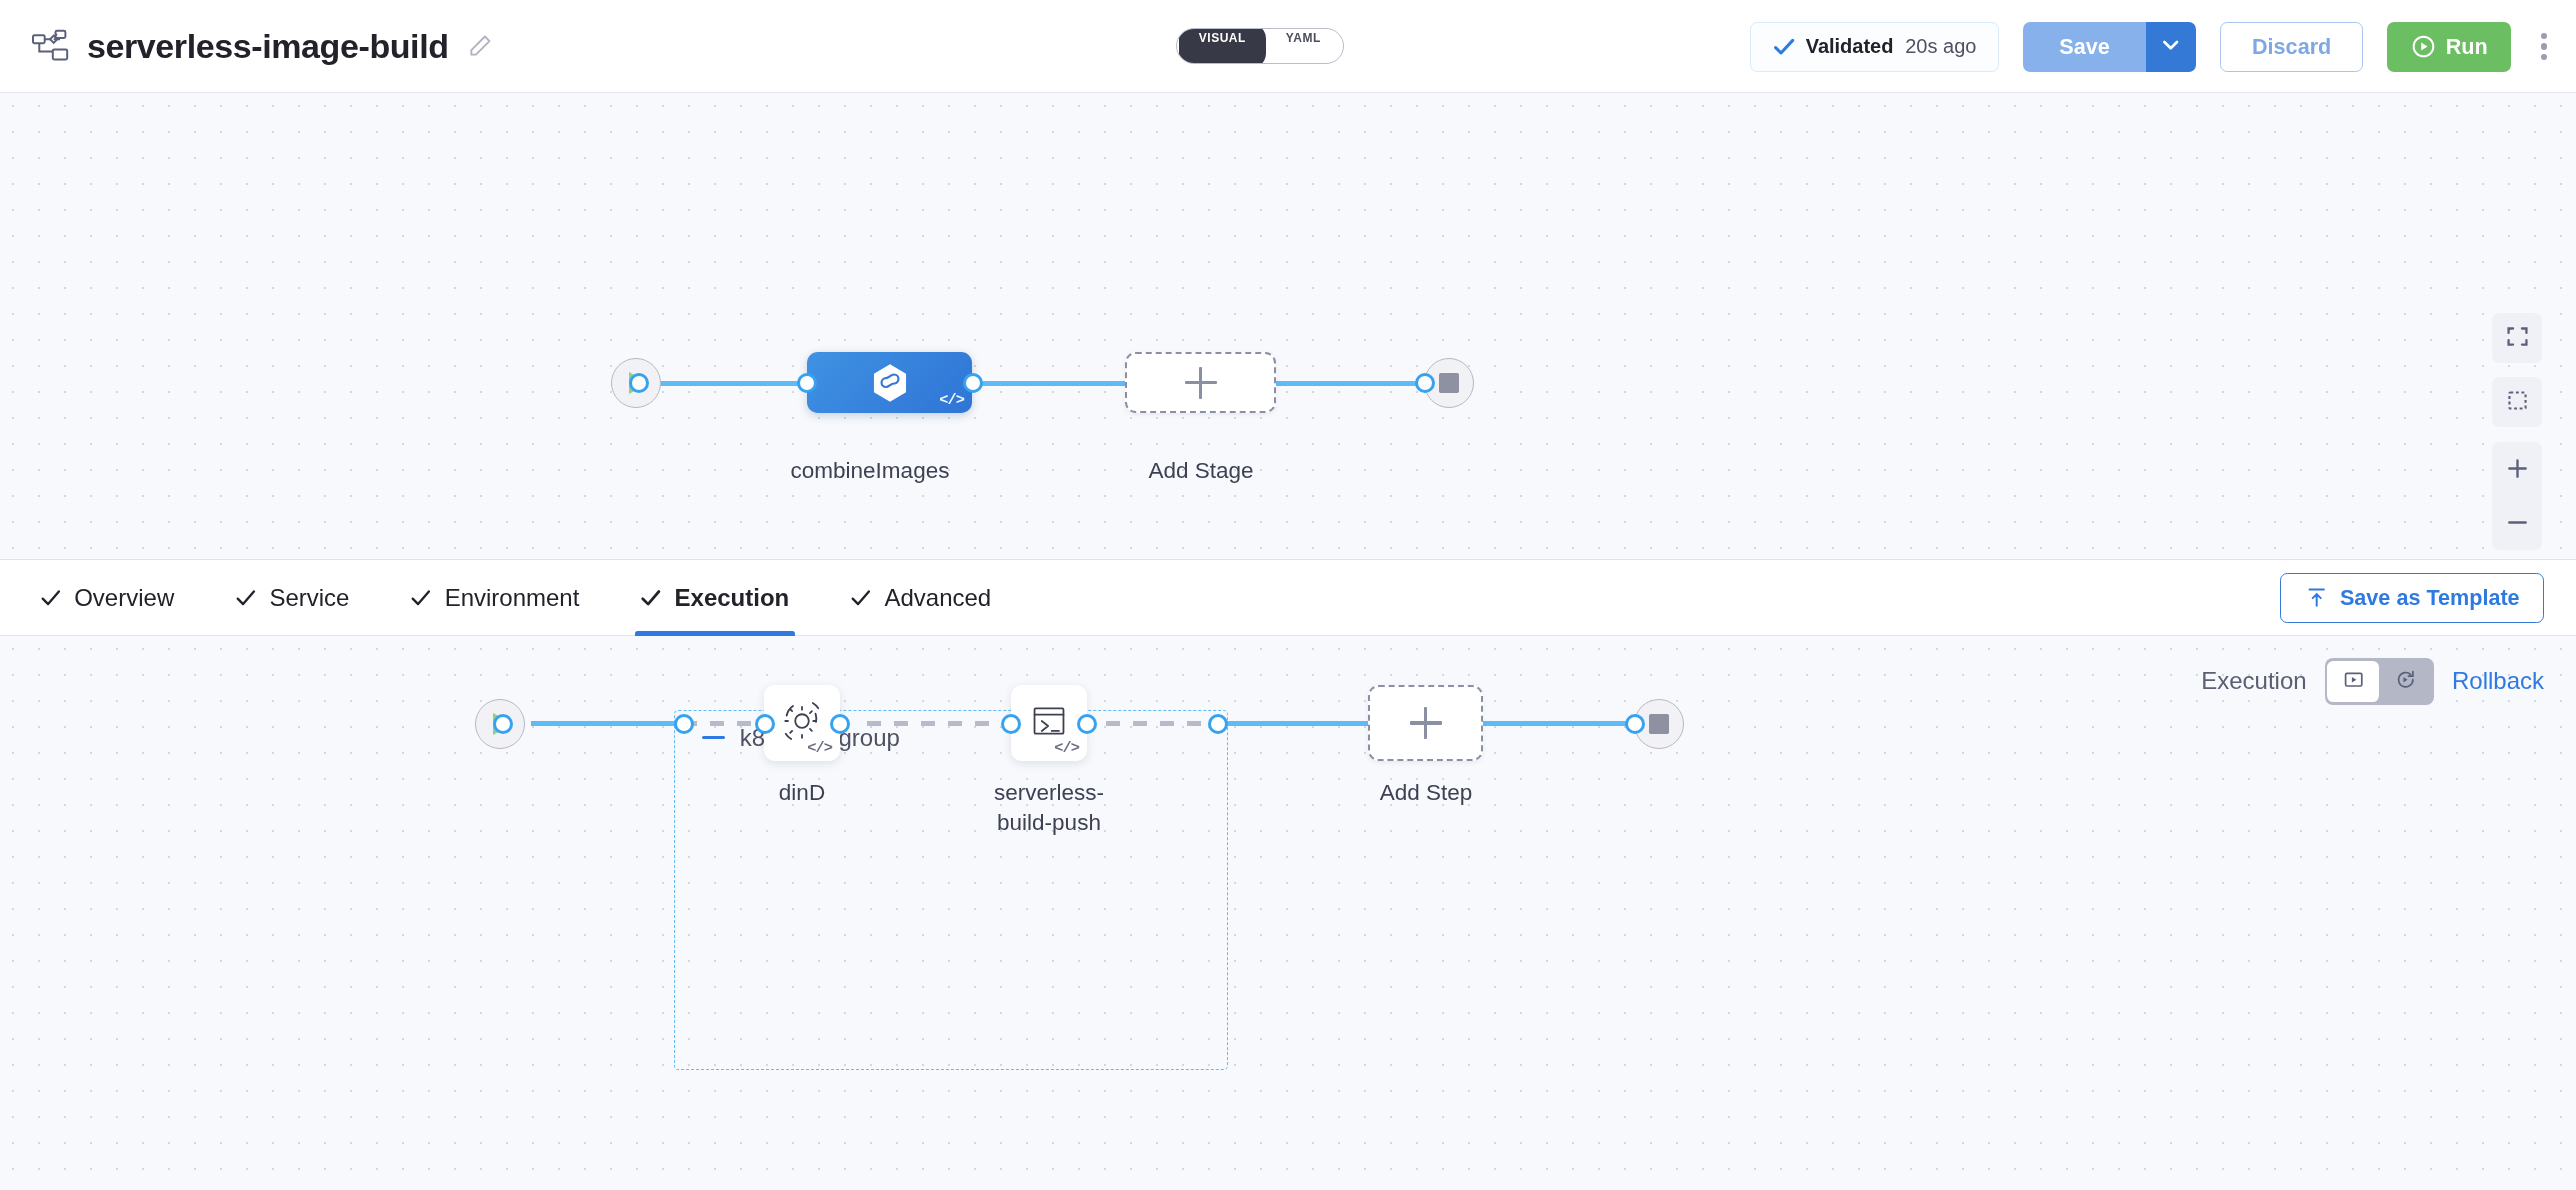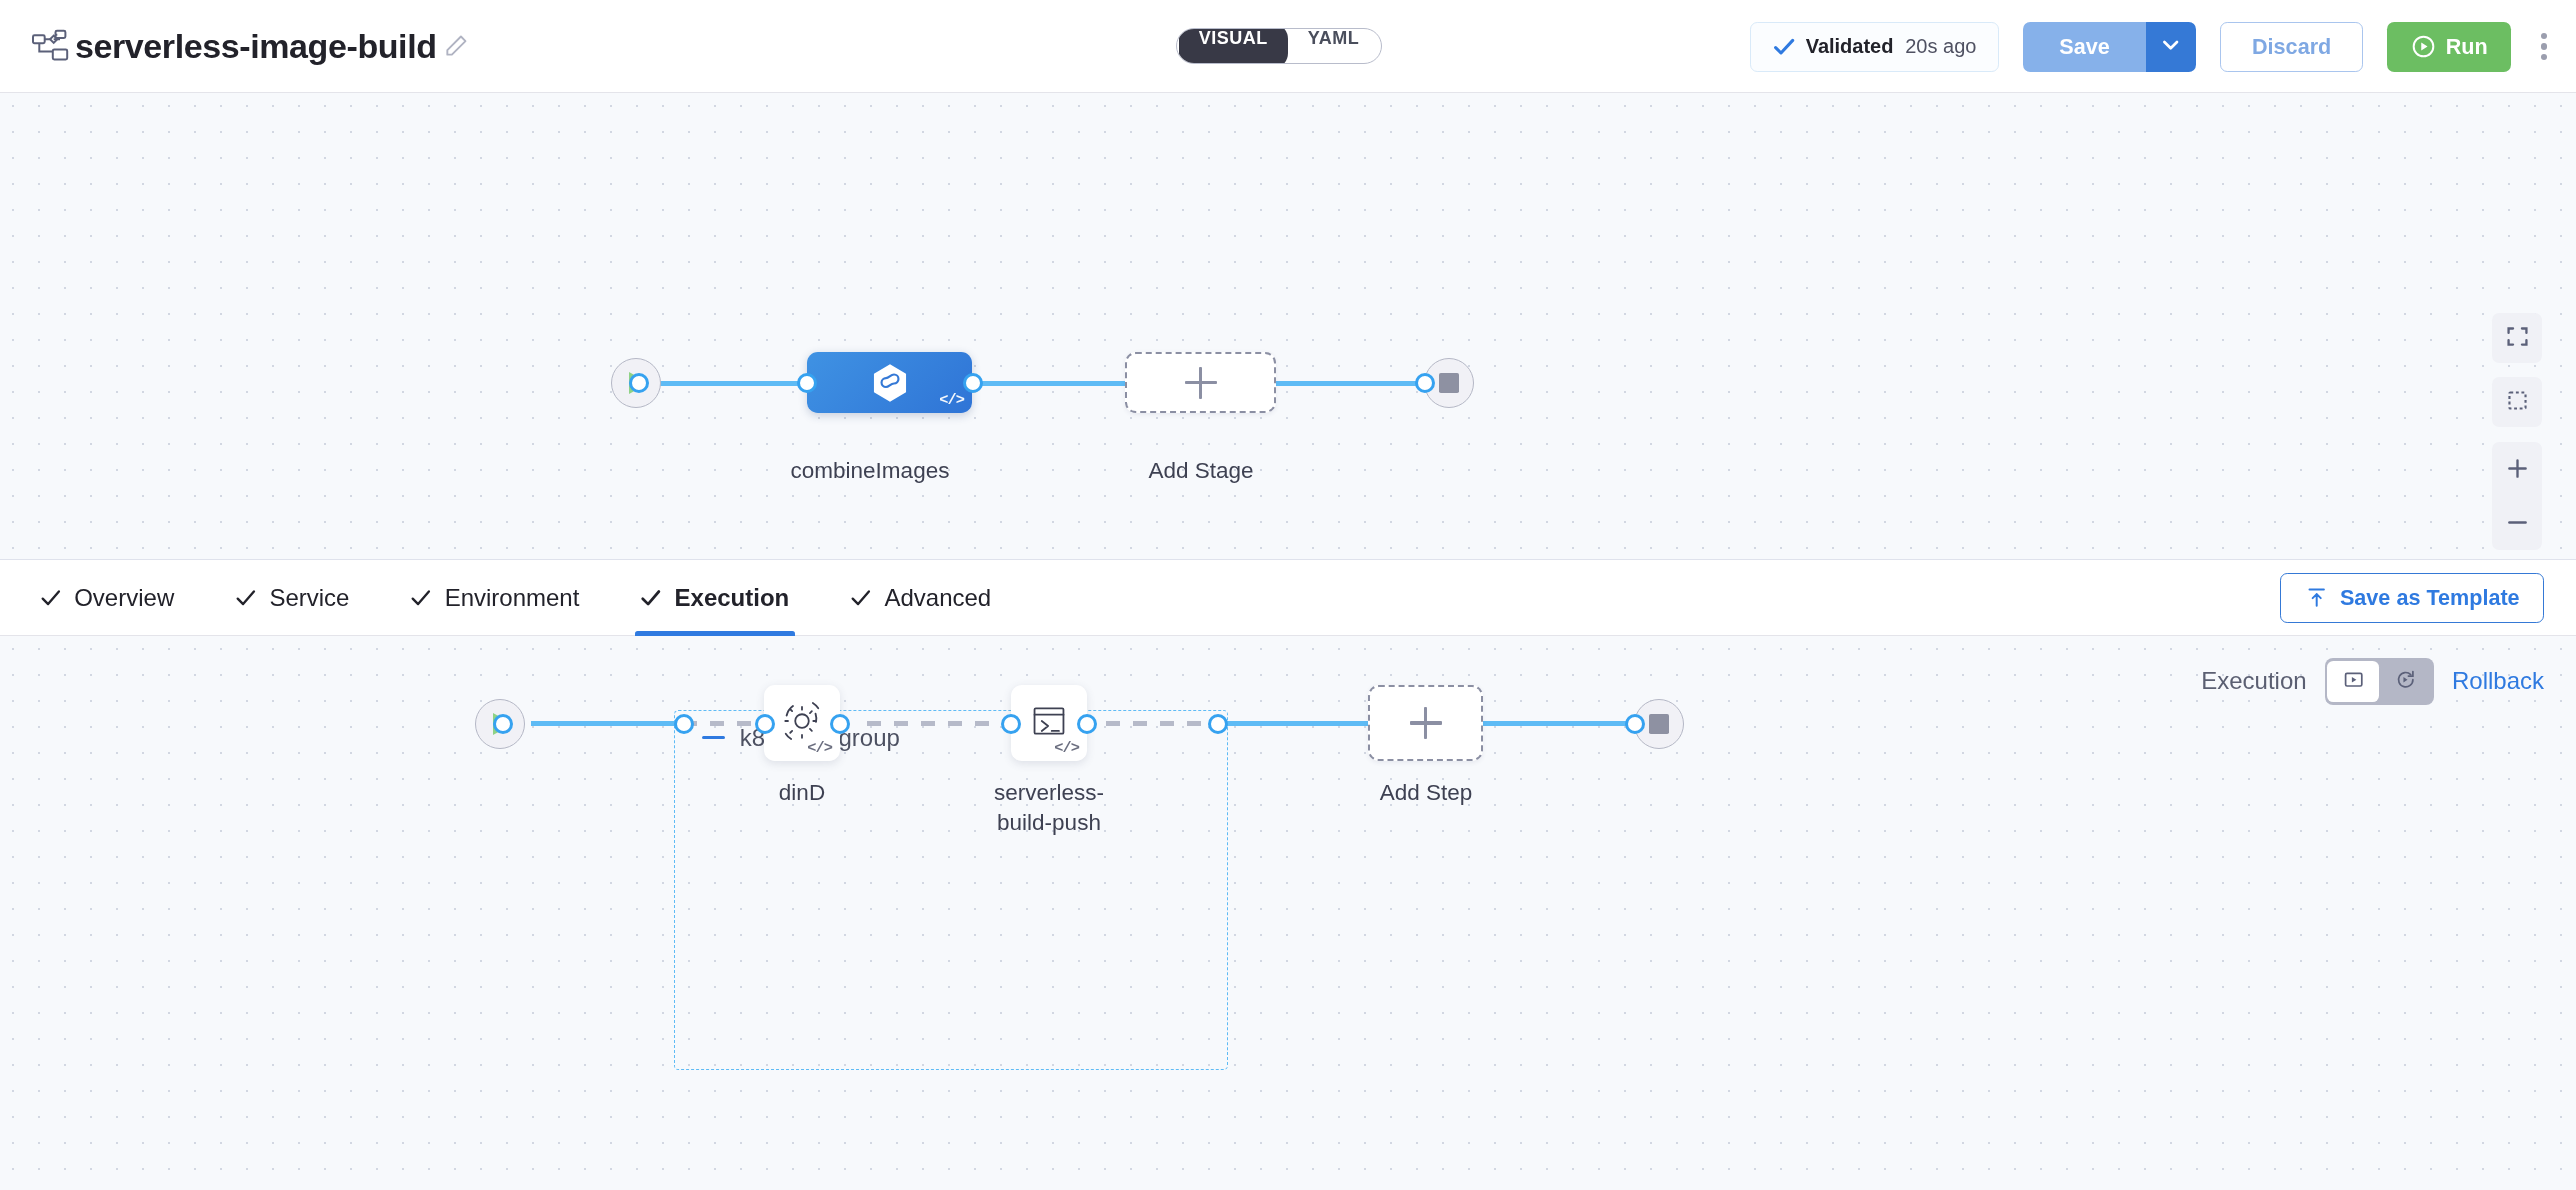--- a/index.html
+++ b/index.html
@@ -15,21 +15,21 @@
     position: relative;
     height: 93px;
     background: #ffffff;
     border-bottom: 0.9px solid #e4e4ea;
     display: flex;
     align-items: center;
   }
   .header-left {
     display: flex;
     align-items: center;
-    gap: 4px;
+    gap: 16px;
     padding-left: 31px;
   }
   .pipeline-icon { width: 40px; height: 36px; display: block; flex: 0 0 auto; }
   .pipeline-title {
     font-size: 34px;
     font-weight: bold;
     color: #22222a;
     letter-spacing: -0.4px;
     white-space: nowrap;
   }
@@ -44,21 +44,21 @@
     display: flex;
     align-items: center;
     border: 0.9px solid #b8bccb;
     border-radius: 20px;
     height: 36px;
     background: #ffffff;
     overflow: hidden;
     padding: 1.8px;
   }
   .mode-opt {
-    font-size: 18px;
+    font-size: 12px;
     font-weight: bold;
     letter-spacing: 0.5px;
     padding: 0 20px;
     height: 46px;
     line-height: 31px;
     border-radius: 16px;
     color: #4a4e5c;
     cursor: pointer;
     white-space: nowrap;
   }

